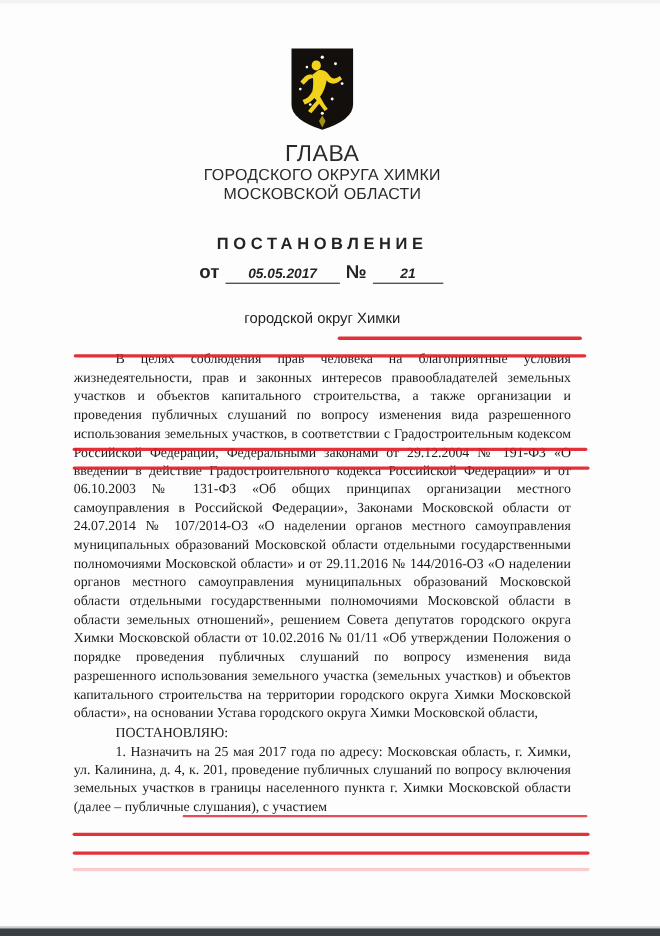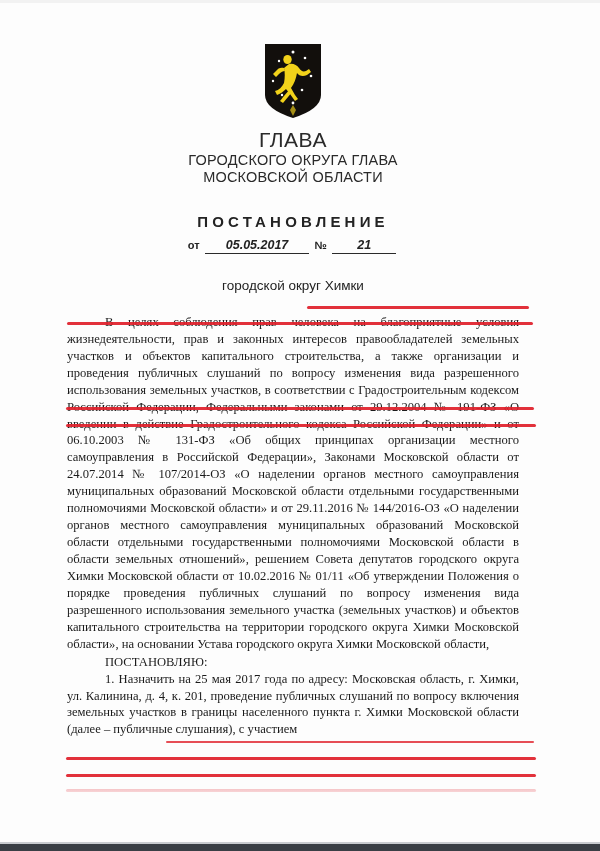--- a/index.html
+++ b/index.html
@@ -96,21 +96,21 @@
 
   .decree-meta {
     text-align: center;
     font-family: "Liberation Sans", "DejaVu Sans", sans-serif;
     font-size: 12.5px;
     font-weight: bold;
     margin-top: 8px;
     color: #232323;
     white-space: nowrap;
   }
-  .decree-meta .lbl { font-weight: bold; font-size: 11px; }
+  .decree-meta .lbl { font-weight: bold; font-size: 17px; }
   .blank {
     display: inline-block;
     border-bottom: 1.4px solid #2a2a2a;
     text-align: center;
     padding: 0 6px 1px 6px;
     margin: 0 2px;
     font-style: italic;
   }
   .blank.date { min-width: 92px; }
   .blank.num  { min-width: 52px; }
@@ -221,21 +221,21 @@
             <circle cx="18" cy="52" r="1.2"></circle>
             <circle cx="29" cy="60" r="1.4"></circle>
           </g>
           <path d="M29 62 L32 67 L29 73 L26 67 Z" fill="#f2d21a" opacity="0.65"></path>
         </svg>
       </div>
     </div>
 
     <div class="org-block">
       <div class="org-title">ГЛАВА</div>
-      <div class="org-sub">ГОРОДСКОГО ОКРУГА ГЛАВА</div>
+      <div class="org-sub">ГОРОДСКОГО ОКРУГА ХИМКИ</div>
       <div class="org-sub">МОСКОВСКОЙ ОБЛАСТИ</div>
     </div>
 
     <div class="decree">ПОСТАНОВЛЕНИЕ</div>
 
     <div class="decree-meta">
       <span class="lbl">от</span>
       <span class="blank date">05.05.2017</span>
       <span class="lbl">№</span>
       <span class="blank num">21</span>

